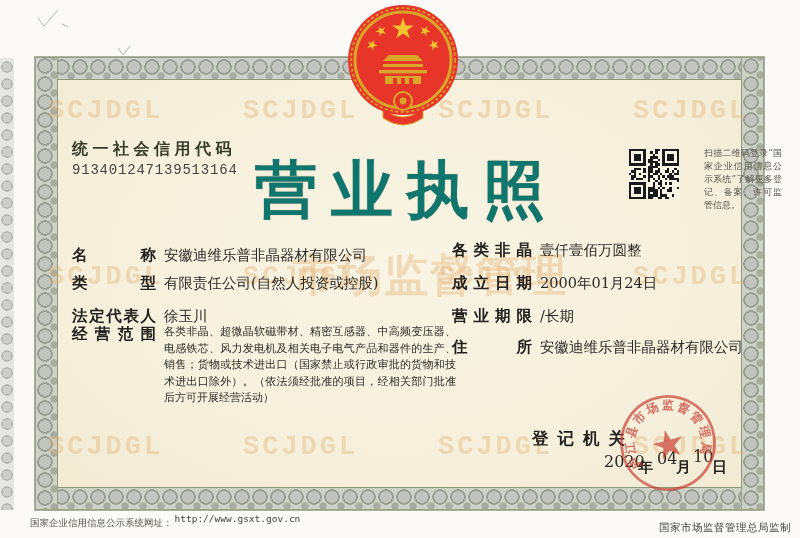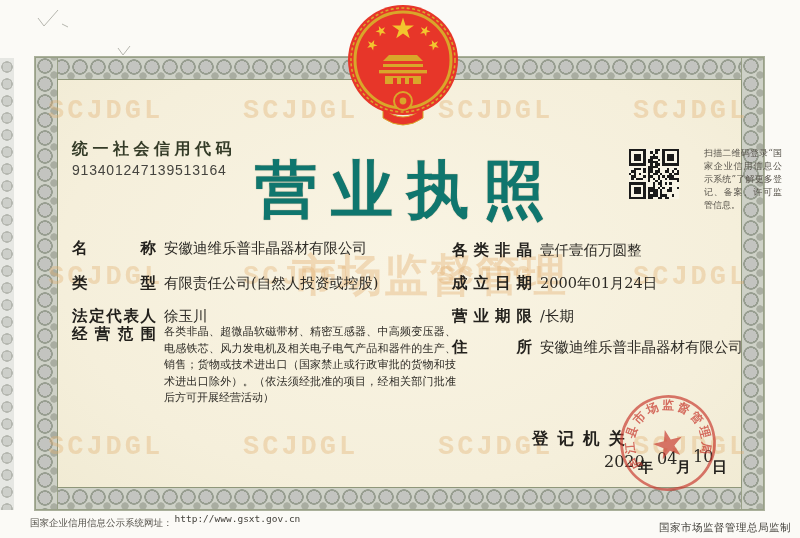--- a/index.html
+++ b/index.html
@@ -50,21 +50,21 @@
     color:rgba(226,176,112,.38);user-select:none;font-family:Liberation Mono, monospace;
   }
   .wm-big{
     position:absolute;z-index:3;font-weight:bold;font-size:44px;letter-spacing:2px;
     color:rgba(228,178,118,.42);user-select:none;white-space:nowrap;
   }
   
   .content{position:absolute;left:0;top:0;width:800px;height:538px;z-index:4;padding-left:30px;}
   .abs{position:absolute;}
   .credit-label{left:72px;top:139px;font-size:16px;font-weight:bold;letter-spacing:4.5px;color:#343b27;}
-  .credit-code{left:72px;top:162px;font-size:14px;font-family:Liberation Sans, sans-serif;letter-spacing:.8px;color:#45443f;}
+  .credit-code{left:72px;top:162px;font-size:14px;font-family:Liberation Mono, monospace;letter-spacing:.8px;color:#45443f;}
   .title{
     left:230px;top:132px;width:340px;text-align:center;
     font-size:62px;font-weight:bold;letter-spacing:14px;padding-left:14px;box-sizing:border-box;
     color:#0f766e;text-shadow:0 0 1px rgba(62,67,31,.6);white-space:nowrap;margin-top:16px;
   }
   .qr{left:629px;top:149px;}
   .qr-caption{
     left:684px;top:147px;width:78px;font-size:9px;line-height:13px;color:#57534b;
     font-family:"DejaVu Serif","Liberation Serif",serif;text-align:justify;margin-left:20px;
   }
@@ -266,21 +266,21 @@
       <rect x="18" y="19" width="1" height="1" fill="#1a1a1a"></rect>
       <rect x="8" y="20" width="1" height="1" fill="#1a1a1a"></rect>
       <rect x="9" y="20" width="1" height="1" fill="#1a1a1a"></rect>
       <rect x="12" y="20" width="1" height="1" fill="#1a1a1a"></rect>
       <rect x="13" y="20" width="1" height="1" fill="#1a1a1a"></rect>
       <rect x="15" y="20" width="1" height="1" fill="#1a1a1a"></rect>
       <rect x="16" y="20" width="1" height="1" fill="#1a1a1a"></rect>
     </svg>
   <div class="abs qr-caption">扫描二维码登录“国家企业信用信息公示系统”了解更多登记、备案、许可监管信息。</div>
 
-  <div class="frow" style="left:72px;top:238px">
+  <div class="frow" style="left:72px;top:245px">
     <span class="flabel w84">名称</span>
     <span class="fvalue">安徽迪维乐普非晶器材有限公司</span>
   </div>
   <div class="frow" style="left:72px;top:273px">
     <span class="flabel w84">类型</span>
     <span class="fvalue">有限责任公司(自然人投资或控股)</span>
   </div>
   <div class="frow scope-row" style="left:72px;top:324px">
     <span class="flabel w84">经营范围</span>
     <span class="fvalue scope">各类非晶、超微晶软磁带材、精密互感器、中高频变压器、电感铁芯、风力发电机及相关电子电气产品和器件的生产、销售；货物或技术进出口（国家禁止或行政审批的货物和技术进出口除外）。（依法须经批准的项目，经相关部门批准后方可开展经营活动）</span>

